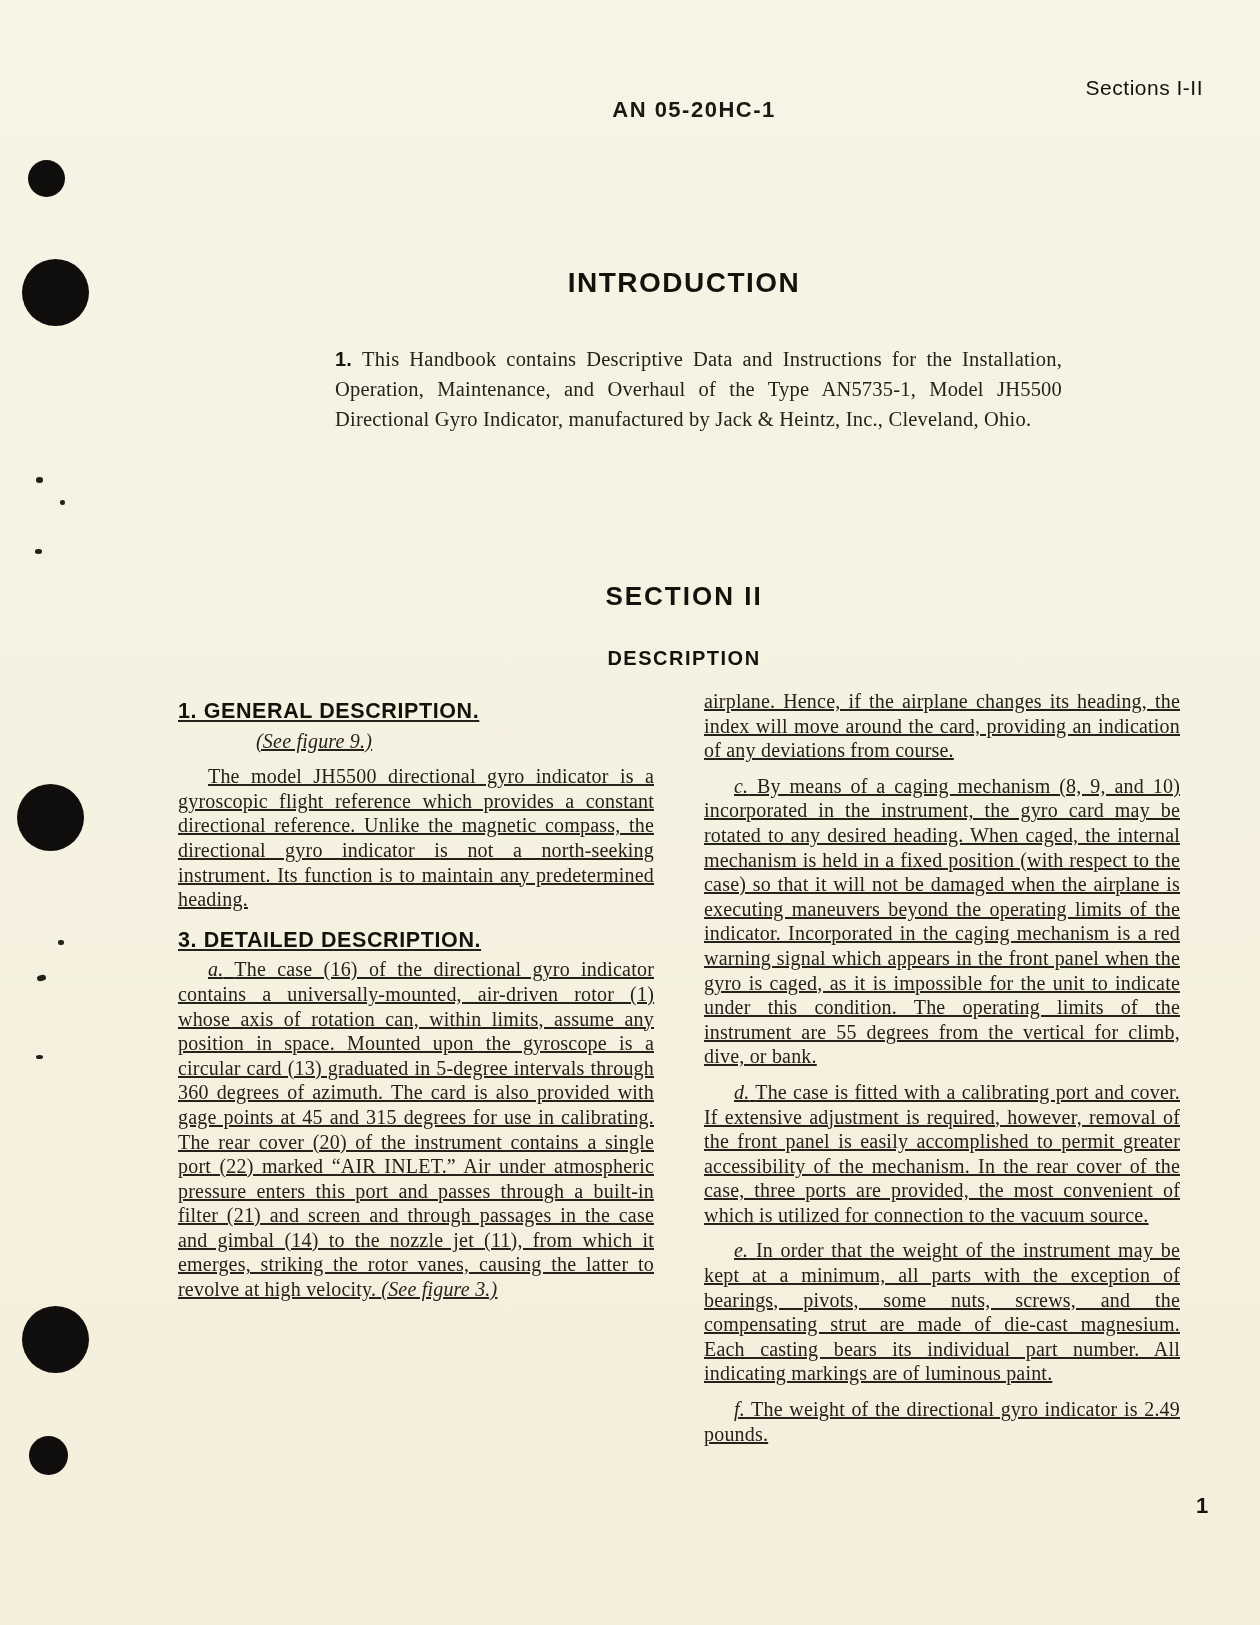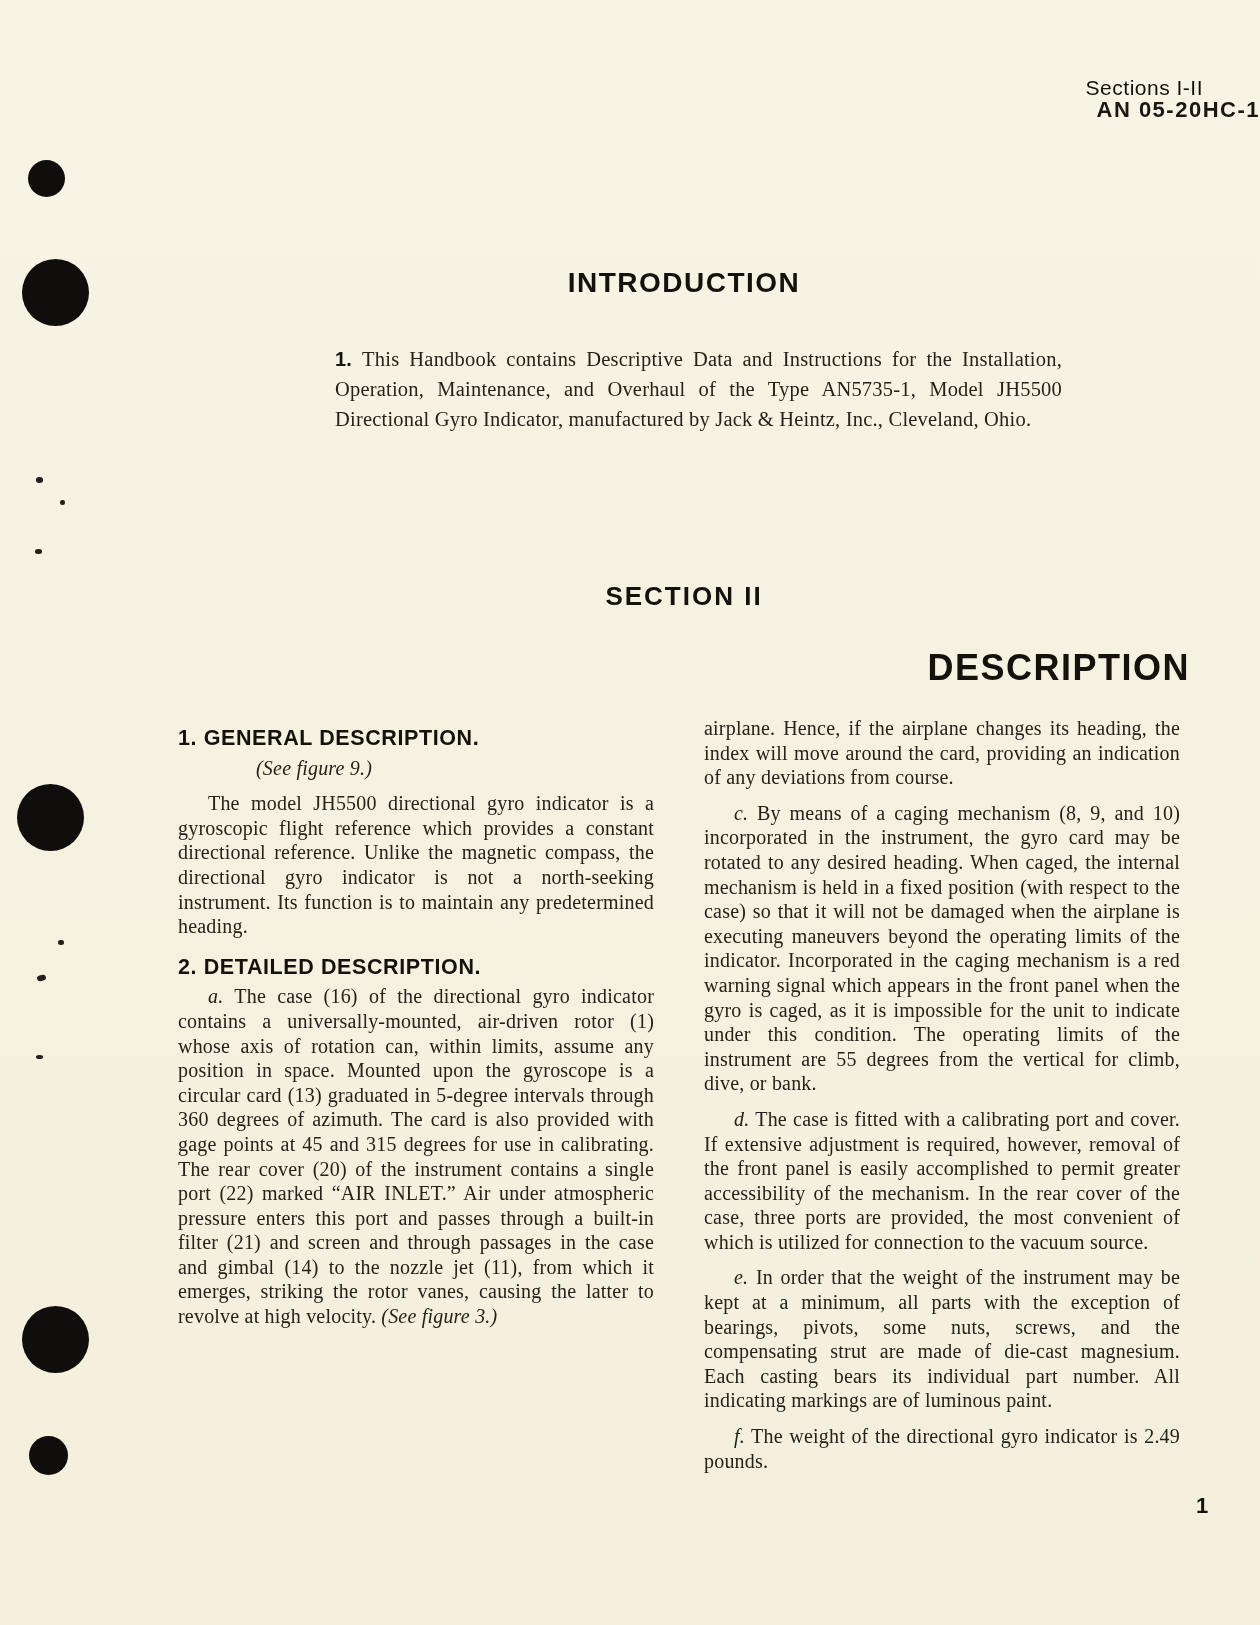--- a/index.html
+++ b/index.html
@@ -29,50 +29,50 @@
   .speck{position:absolute;background:#24201a;border-radius:45%;}
   .speck-1{left:36px;top:477px;width:7px;height:6px;}
   .speck-2{left:60px;top:500px;width:5px;height:5px;}
   .speck-3{left:35px;top:549px;width:7px;height:5px;}
   .speck-4{left:58px;top:940px;width:6px;height:5px;}
   .speck-5{left:37px;top:975px;width:9px;height:6px;transform:rotate(-12deg);}
   .speck-6{left:36px;top:1055px;width:7px;height:4px;}
 
   .doc-number{
     position:absolute;top:97px;left:128px;width:1132px;
-    text-align:right;font-family:"Liberation Sans",sans-serif;font-weight:700;
+    text-align:center;font-family:"Liberation Sans",sans-serif;font-weight:700;
     font-size:22px;letter-spacing:1.5px;color:#1b1813;
   }
   .header-right{
     position:absolute;top:76px;right:57px;
     font-family:"Liberation Sans",sans-serif;font-weight:400;
     font-size:21px;letter-spacing:0.5px;color:#14110c;
   }
   .sec-title{
     position:absolute;left:178px;width:1012px;text-align:center;
     font-family:"Liberation Sans",sans-serif;font-weight:700;color:var(--heading-ink);
   }
   .sec1-title{top:196px;font-size:26px;letter-spacing:2px;}
   .sec1-heading{top:267px;font-size:28px;letter-spacing:1.5px;}
   .sec2-title{top:581px;font-size:26px;letter-spacing:2px;}
-  .sec2-heading{top:647px;font-size:36px;letter-spacing:1.5px;text-align:right;}
+  .sec2-heading{top:647px;font-size:20px;letter-spacing:1.5px;}
 
   .intro{
     position:absolute;left:335px;top:344px;width:727px;
     font-size:20.5px;line-height:30px;text-align:justify;letter-spacing:0.2px;
   }
   .intro-para{margin:0 0 13px 0;}
   .para-num{
     font-family:"Liberation Sans",sans-serif;font-weight:700;
     font-size:20px;margin-right:10px;color:#16130e;
   }
 
   .columns{
-    position:absolute;left:178px;top:716px;width:1014px;
-    display:flex;gap:38px;
+    position:absolute;left:178px;top:689px;width:1014px;
+    display:flex;gap:38px;text-decoration:underline;
   }
   .col{width:488px;font-size:20px;line-height:24.6px;text-align:justify;letter-spacing:0.2px;}
   .col-heading{
     font-family:"Liberation Sans",sans-serif;font-weight:700;
     font-size:21.5px;letter-spacing:0.6px;color:var(--heading-ink);
     margin:16px 0 5px 0;
   }
   .col-heading.first{margin-top:10px;}
   .fig-line{font-style:italic;font-size:20px;padding-left:78px;margin:0 0 11px 0;}
   .body-para{margin:0 12px 11px 0;text-indent:30px;}
@@ -115,21 +115,21 @@
   <div class="sec-title sec2-title">SECTION II</div>
   <div class="sec-title sec2-heading">DESCRIPTION</div>
 
   <div class="columns">
 
     <div class="col">
       <div class="col-heading first">1. GENERAL DESCRIPTION.</div>
       <div class="fig-line">(See figure 9.)</div>
       <p class="body-para"><span>The model JH5500 directional gyro indicator is a gyroscopic flight reference which provides a constant directional reference. Unlike the magnetic compass, the directional gyro indicator is not a north-seeking instrument. Its function is to maintain any predetermined heading.</span></p>
 
-      <div class="col-heading">2. DETAILED DESCRIPTION.</div>
+      <div class="col-heading">3. DETAILED DESCRIPTION.</div>
       <p class="body-para"><span class="para-label">a.</span> <span>The case (16) of the directional gyro indicator contains a universally-mounted, air-driven rotor (1) whose axis of rotation can, within limits, assume any position in space. Mounted upon the gyroscope is a circular card (13) graduated in 5-degree intervals through 360 degrees of azimuth. The card is also provided with gage points at 45 and 315 degrees for use in calibrating. The rear cover (20) of the instrument contains a single port (22) marked “AIR INLET.” Air under atmospheric pressure enters this port and passes through a built-in filter (21) and screen and through passages in the case and gimbal (14) to the nozzle jet (11), from which it emerges, striking the rotor vanes, causing the latter to revolve at high velocity.</span> <span class="fig-ref">(See figure 3.)</span></p>
     </div>
 
     <div class="col">
       <p class="body-para no-indent"><span>airplane. Hence, if the airplane changes its heading, the index will move around the card, providing an indication of any deviations from course.</span></p>
       <p class="body-para"><span class="para-label">c.</span> <span>By means of a caging mechanism (8, 9, and 10) incorporated in the instrument, the gyro card may be rotated to any desired heading. When caged, the internal mechanism is held in a fixed position (with respect to the case) so that it will not be damaged when the airplane is executing maneuvers beyond the operating limits of the indicator. Incorporated in the caging mechanism is a red warning signal which appears in the front panel when the gyro is caged, as it is impossible for the unit to indicate under this condition. The operating limits of the instrument are 55 degrees from the vertical for climb, dive, or bank.</span></p>
       <p class="body-para"><span class="para-label">d.</span> <span>The case is fitted with a calibrating port and cover. If extensive adjustment is required, however, removal of the front panel is easily accomplished to permit greater accessibility of the mechanism. In the rear cover of the case, three ports are provided, the most convenient of which is utilized for connection to the vacuum source.</span></p>
       <p class="body-para"><span class="para-label">e.</span> <span>In order that the weight of the instrument may be kept at a minimum, all parts with the exception of bearings, pivots, some nuts, screws, and the compensating strut are made of die-cast magnesium. Each casting bears its individual part number. All indicating markings are of luminous paint.</span></p>
       <p class="body-para"><span class="para-label">f.</span> <span>The weight of the directional gyro indicator is 2.49 pounds.</span></p>
     </div>

